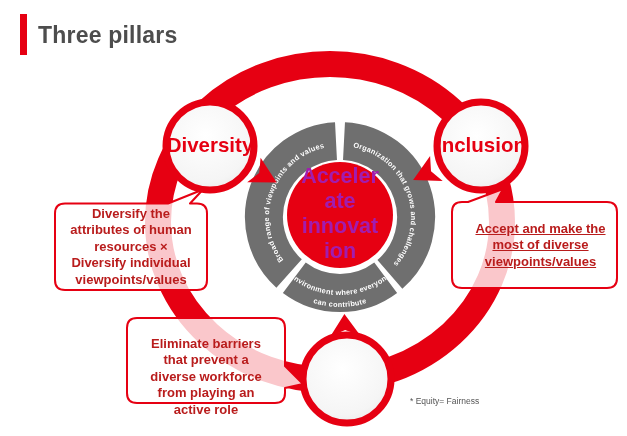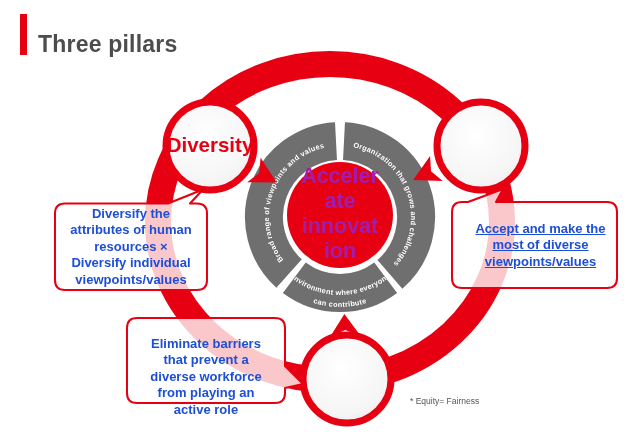--- a/index.html
+++ b/index.html
@@ -4,32 +4,31 @@
 <style>
   html,body{margin:0;padding:0;background:#fff;}
   .stage{
     position:relative;width:627px;height:436px;background:#ffffff;
     font-family:"Liberation Sans",sans-serif;overflow:hidden;
   }
   .title-bar{position:absolute;left:20px;top:14px;width:7px;height:41px;background:#e60012;}
   .page-title{
     position:absolute;left:38px;top:22px;font-size:23px;font-weight:bold;color:#4d4d4d;
     letter-spacing:0.2px;
-    margin-top:9px;
   }
   .diagram-svg{position:absolute;left:0;top:0;}
   .overlay{position:absolute;white-space:pre-line;text-align:center;}
   .center-text{
     left:280px;top:164px;width:120px;font-size:21.5px;line-height:25px;font-weight:bold;color:#a21caf;
   }
   .pillar-label{width:120px;font-size:20.5px;font-weight:bold;color:#e60012;}
   .pillar-label.diversity{left:150px;top:133px;}
   .pillar-label.inclusion{left:421px;top:133px;}
   .pillar-label.equity{left:287px;top:367px;}
-  .callout-text{font-size:13px;line-height:16.4px;font-weight:bold;color:#1d4ed8;}
+  .callout-text{font-size:13px;line-height:16.4px;font-weight:bold;color:#b91c1c;}
   .callout-text.left{left:57px;top:206px;width:148px;}
   .callout-text.right{left:454px;top:221px;width:173px;text-decoration:underline;}
   .callout-text.bottom{left:129px;top:321px;width:154px;margin-top:15px;}
   .footnote{
     position:absolute;left:410px;top:396px;font-size:8.5px;color:#555555;font-weight:normal;
   }
   .ring-text{font-size:7.3px;font-weight:bold;fill:#ffffff;letter-spacing:0.3px;}
 </style>
 </head>
 <body>
@@ -89,20 +88,21 @@
     <path d="M 137 318 H 275 Q 285 318 285 328 V 366 L 303 384 L 285 388 V 393
              Q 285 403 275 403 H 137 Q 127 403 127 393 V 328 Q 127 318 137 318 Z" fill="rgba(255,255,255,0.78)" stroke="#e60012" stroke-width="2" stroke-linejoin="round"></path>
   </svg>
 
   <div class="overlay center-text">Acceler
 ate
 innovat
 ion</div>
 
   <div class="overlay pillar-label diversity">Diversity</div>
+  <div class="overlay pillar-label inclusion">Inclusion</div>
 
   <div class="overlay callout-text left">Diversify the
 attributes of human
 resources ×
 Diversify individual
 viewpoints/values</div>
   <div class="overlay callout-text right">Accept and make the
 most of diverse
 viewpoints/values</div>
   <div class="overlay callout-text bottom">Eliminate barriers

